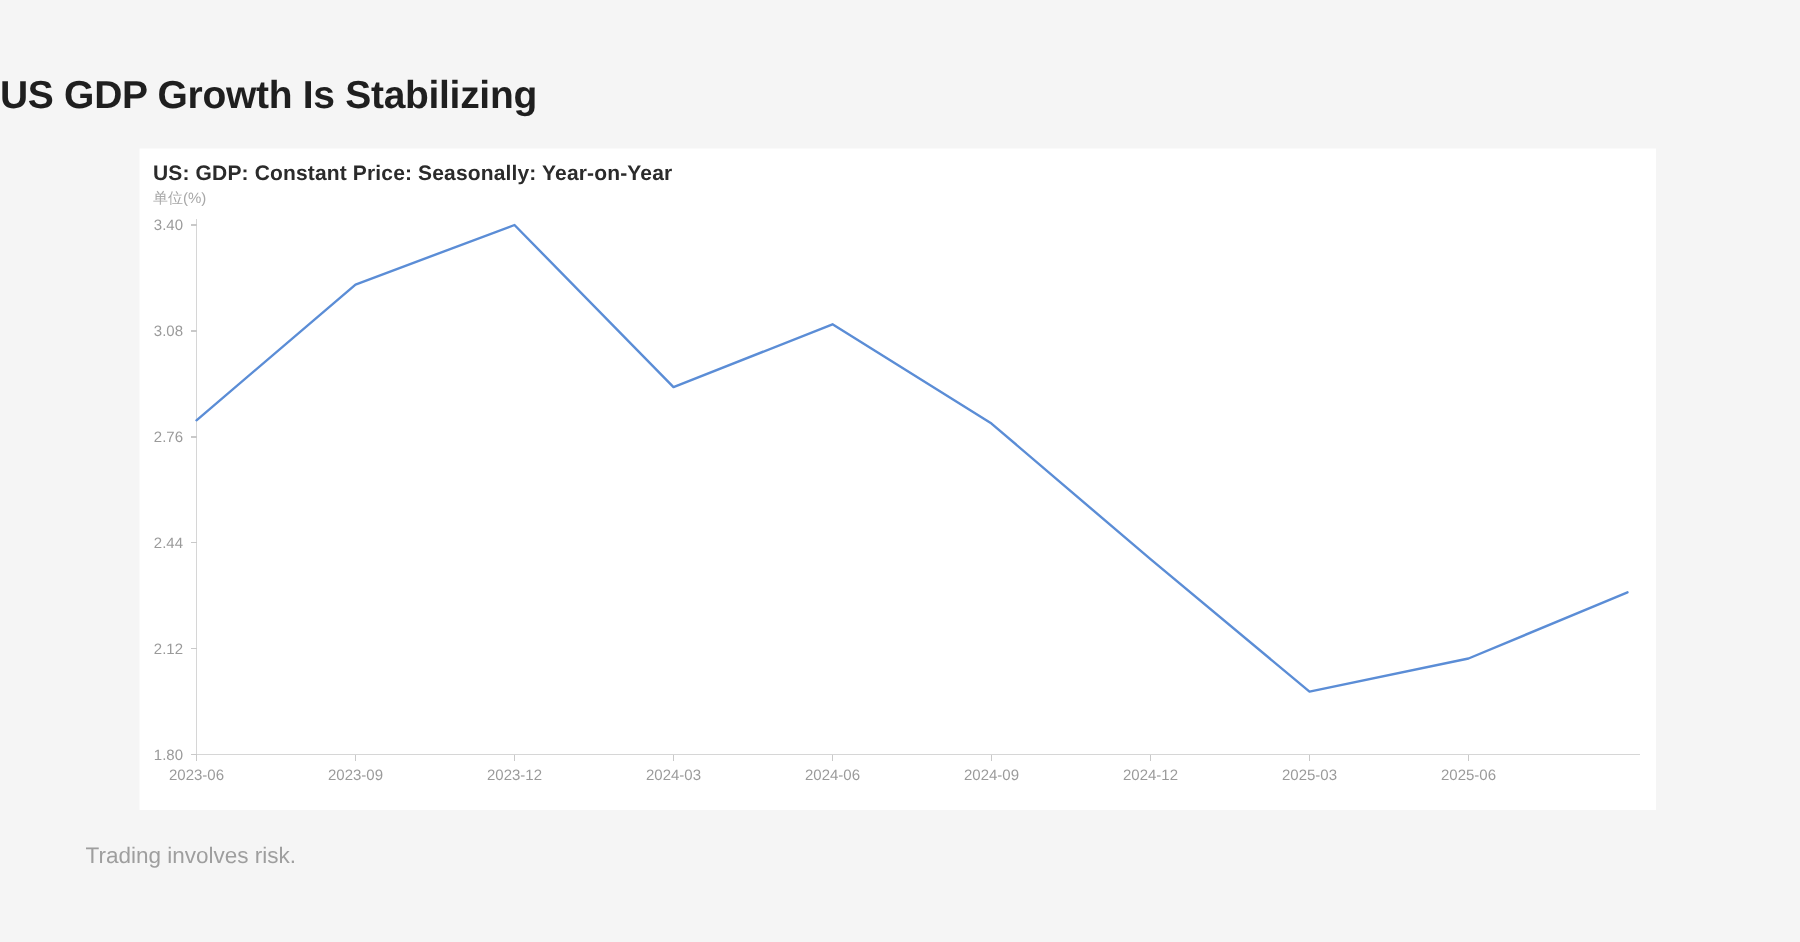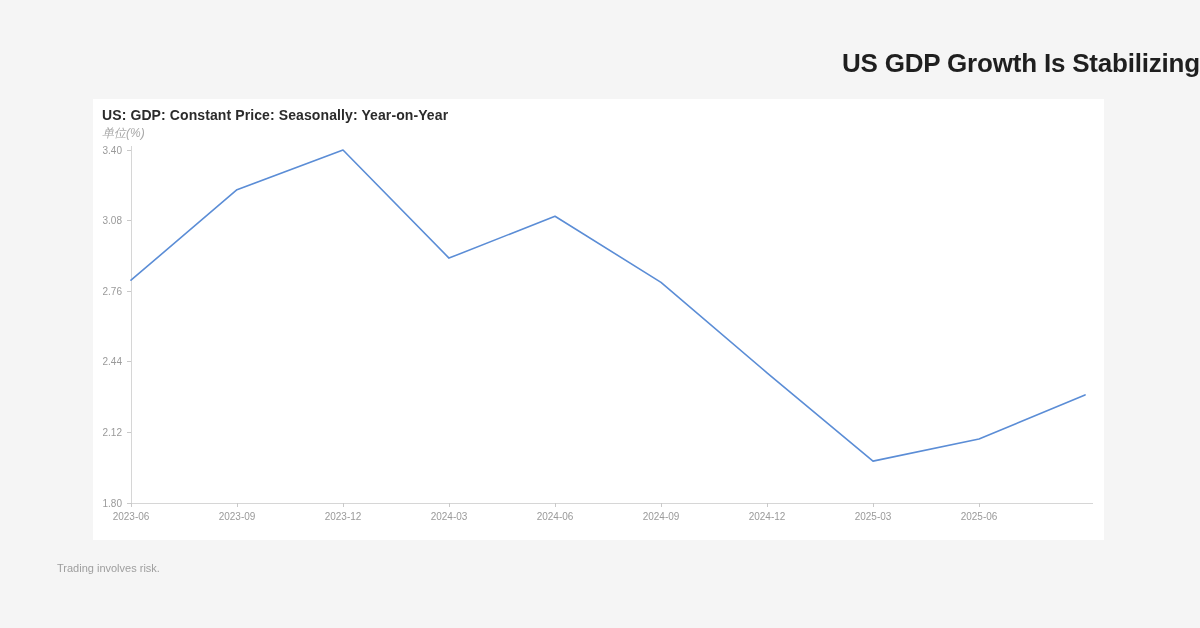--- a/index.html
+++ b/index.html
@@ -12,21 +12,21 @@
   #page {
     position: relative;
     width: 1200px; height: 628px;
     background: #f5f5f5;
     overflow: hidden;
   }
   #page-title {
     position: absolute;
     left: 0; top: 48px;
     width: 1200px;
-    text-align: right;
+    text-align: left;
     font-size: 26px;
     font-weight: bold;
     color: #1f1f1f;
     letter-spacing: -0.2px;
   }
   #chart-panel {
     position: absolute;
     left: 93px; top: 99px;
     width: 1011px; height: 441px;
     background: #ffffff;
@@ -35,38 +35,37 @@
     position: absolute;
     left: 9px; top: 8px;
     font-size: 14px;
     font-weight: bold;
     color: #2b2b2b;
     letter-spacing: 0.1px;
   }
   #chart-unit {
     position: absolute;
     left: 9px; top: 26px;
-    font-size: 12px;
+    font-size: 10px;
     color: #a8a8a8;
-    font-style: italic;
   }
   #plot-svg {
     position: absolute;
     left: 0; top: 0;
     width: 1011px; height: 441px;
   }
   .axis-line { stroke: #d6d6d6; stroke-width: 1; shape-rendering: crispEdges; }
   .tick-mark { stroke: #c9c9c9; stroke-width: 1; shape-rendering: crispEdges; }
   .y-tick-label { fill: #9a9a9a; font-size: 10px; font-family: "Liberation Sans", sans-serif; text-anchor: end; }
   .x-tick-label { fill: #9a9a9a; font-size: 10px; font-family: "Liberation Sans", sans-serif; text-anchor: middle; }
   .series-line { fill: none; stroke-width: 1.6; stroke-linejoin: round; stroke-linecap: round; }
   #footer-note {
     position: absolute;
     left: 57px; top: 562px;
-    font-size: 11px;
+    font-size: 15px;
     color: #9e9e9e;
   }
 </style>
 </head>
 <body>
 
 <div id="page">
 
   <div id="page-title">US GDP Growth Is Stabilizing</div>
 

